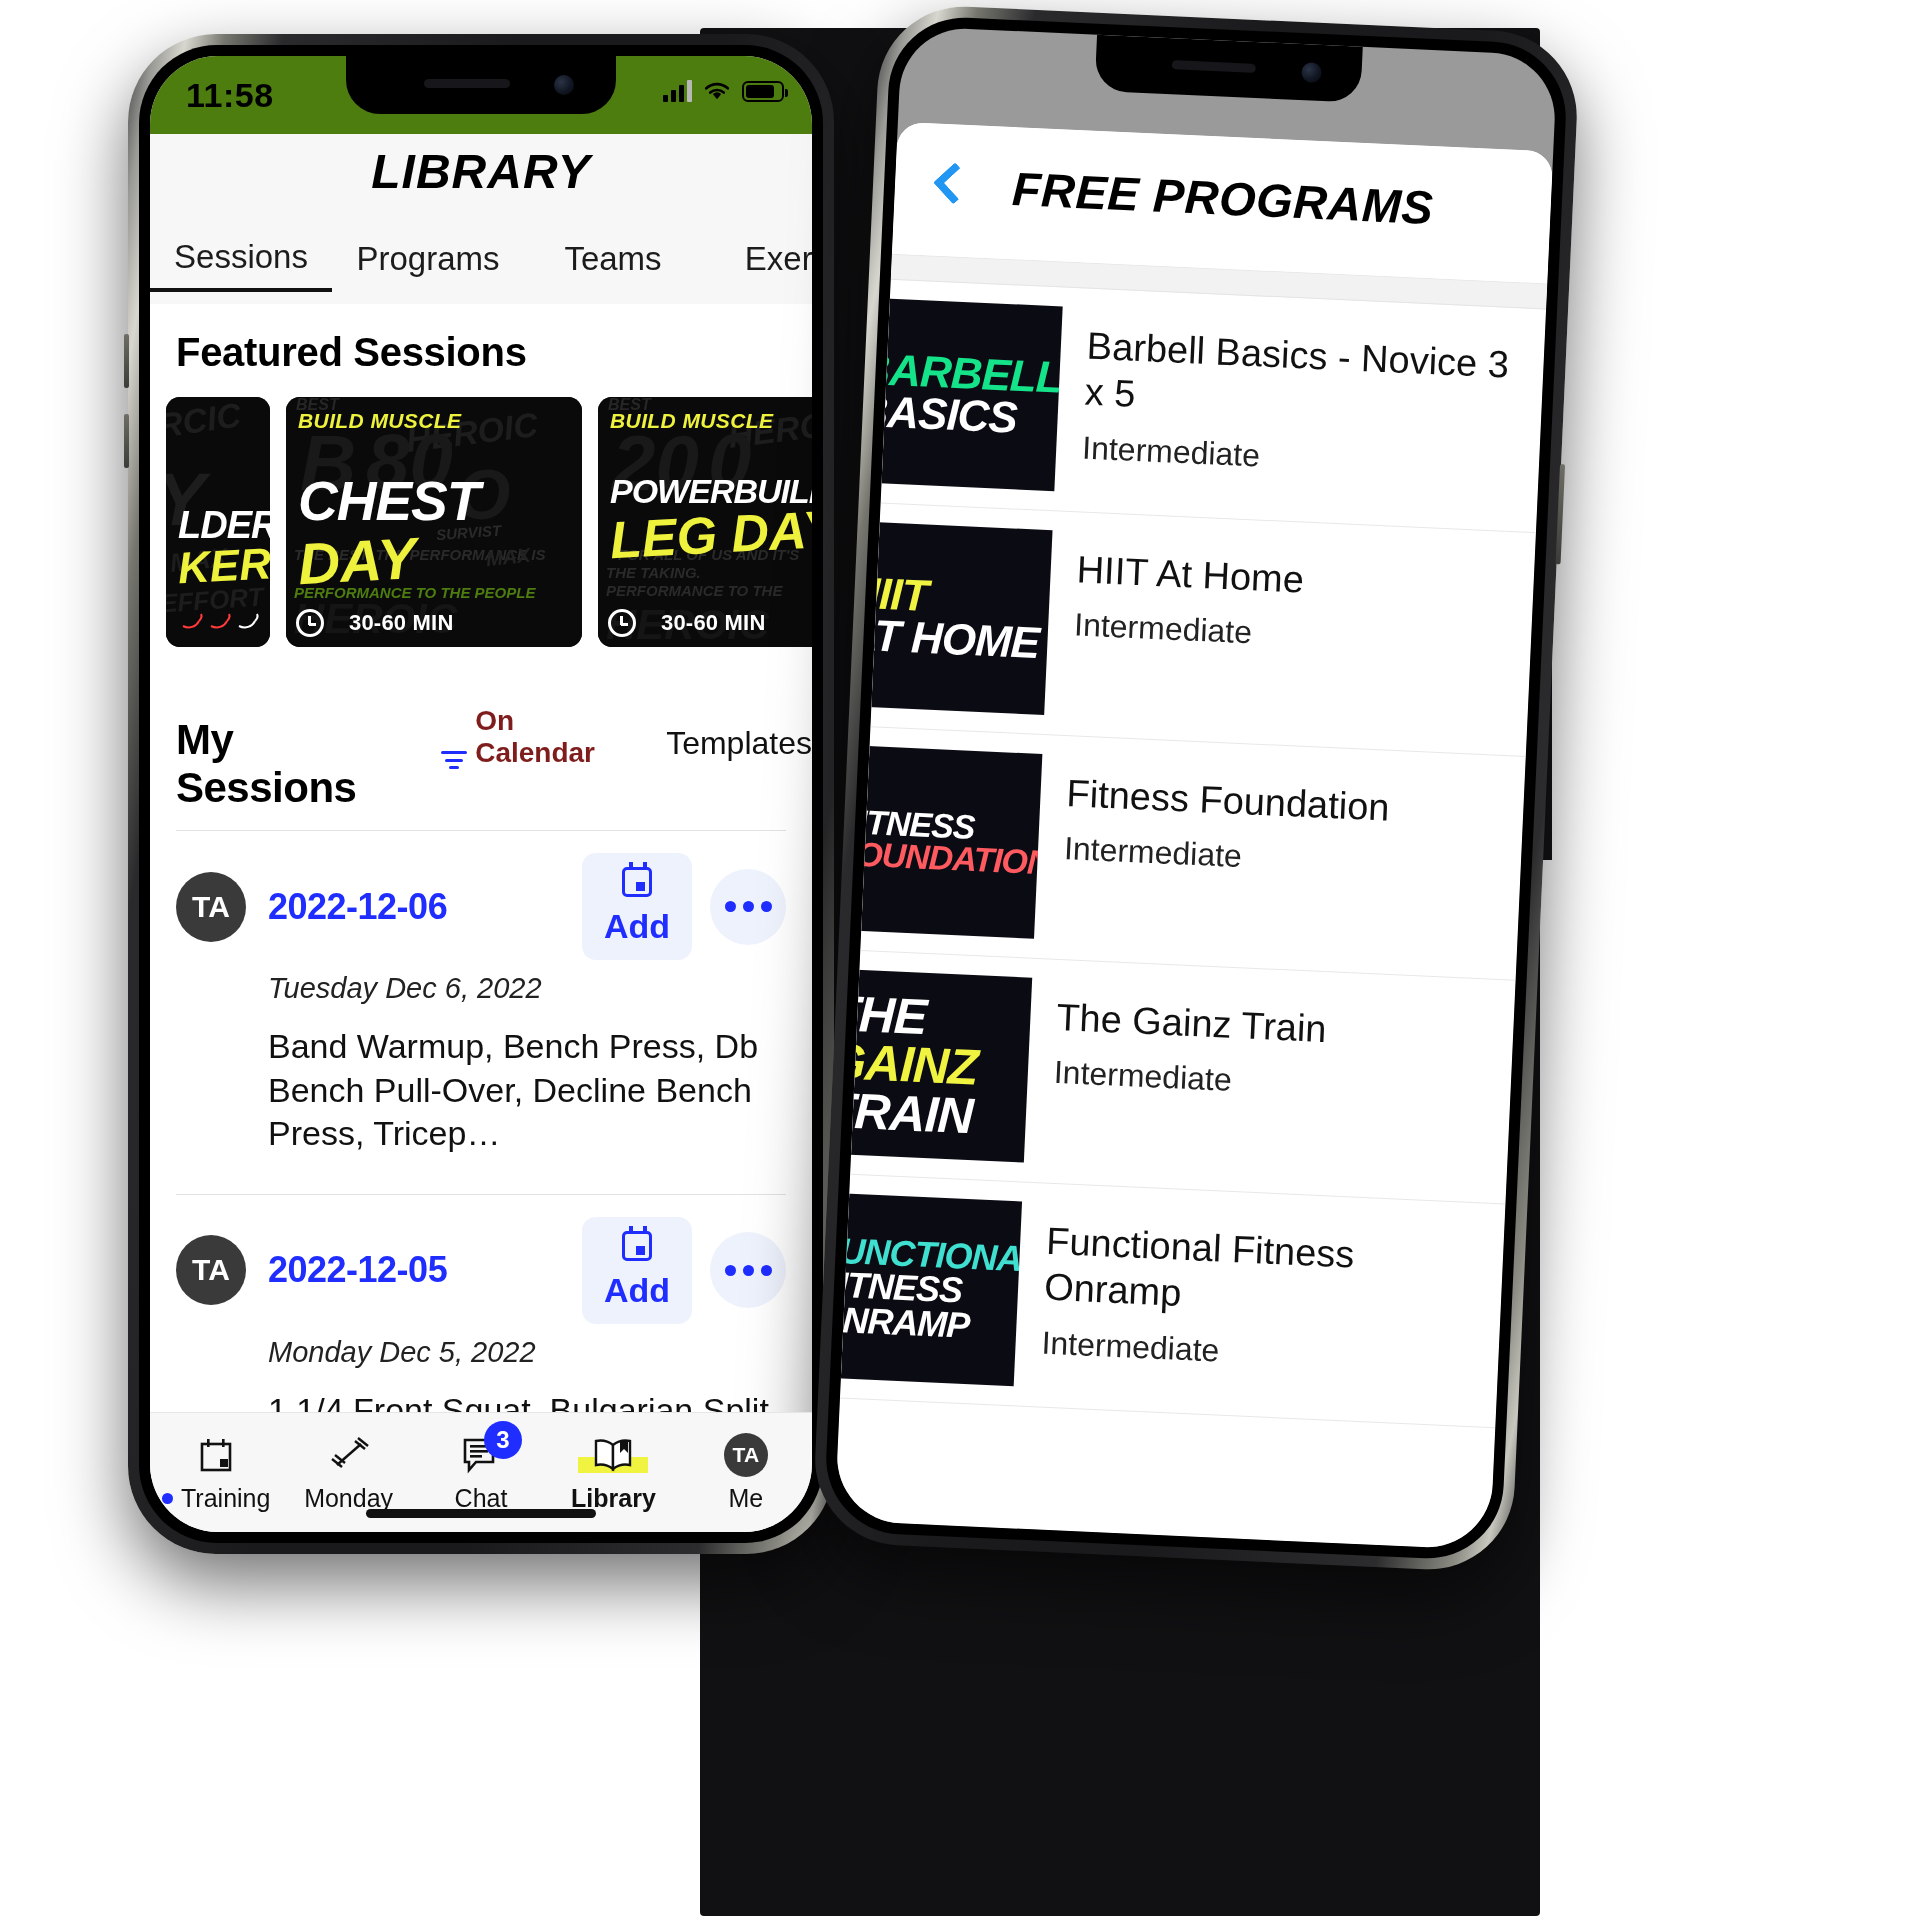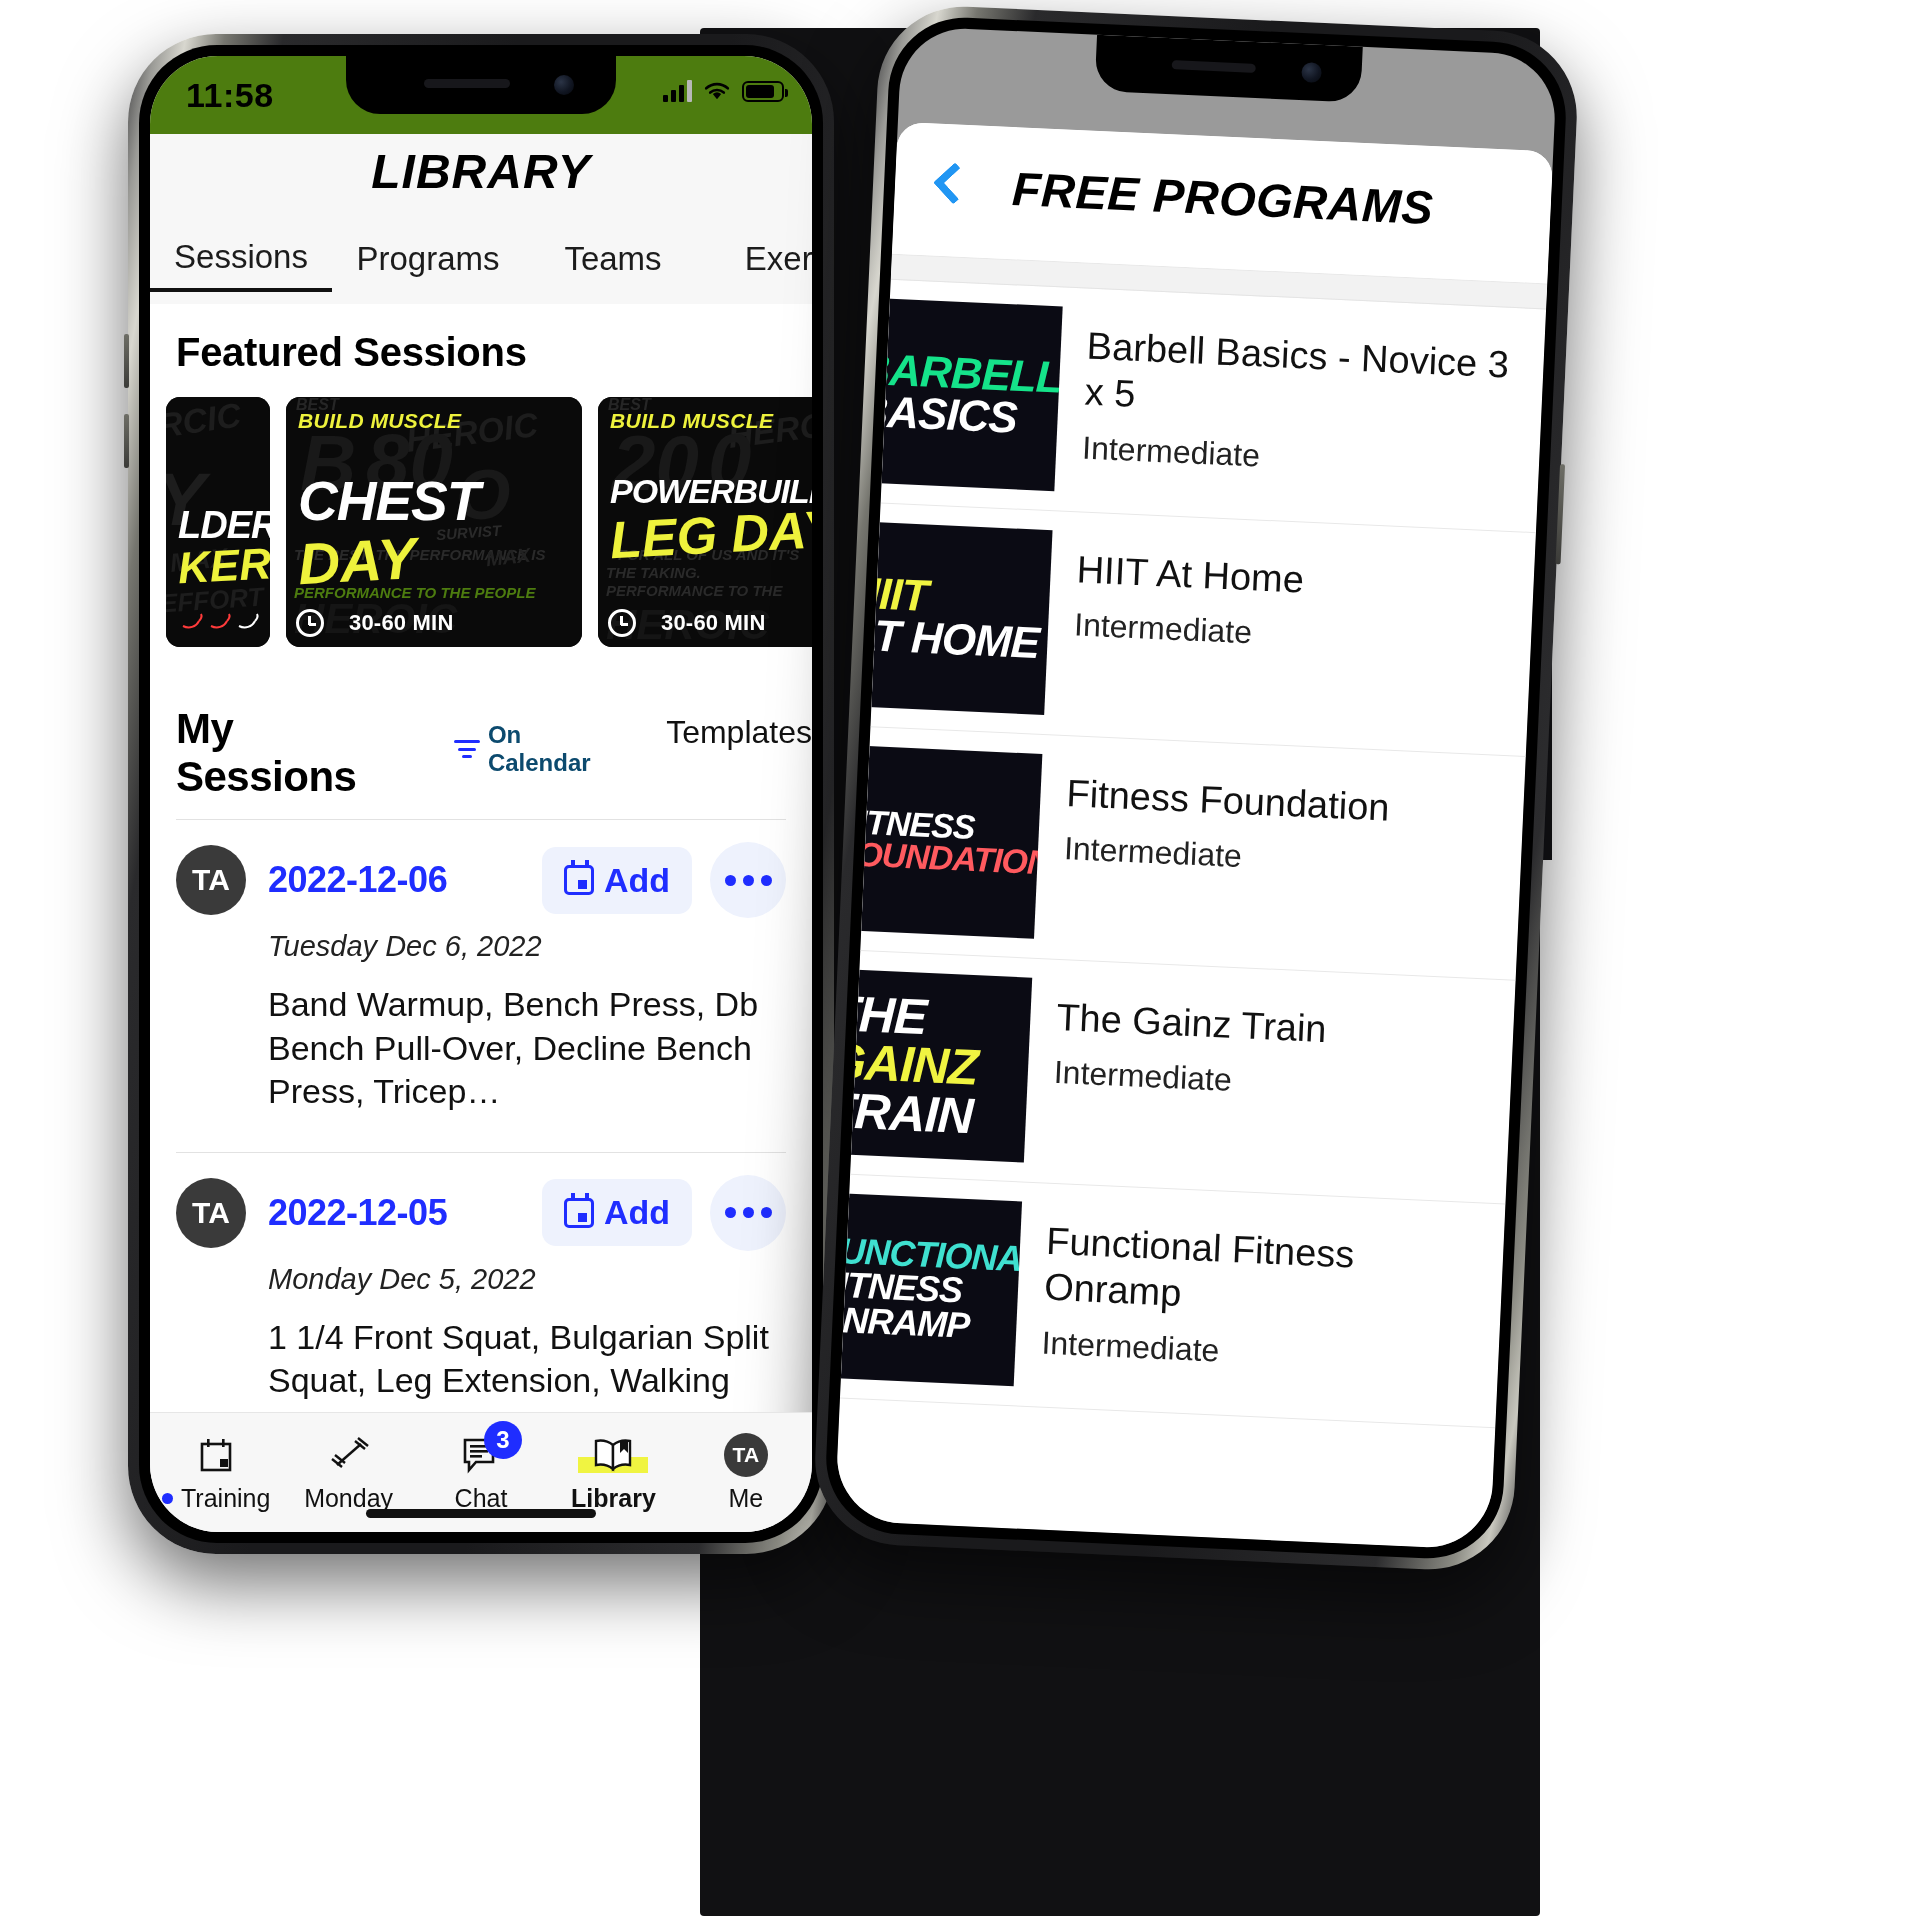--- a/index.html
+++ b/index.html
@@ -93,39 +93,39 @@
                     line-height:.95; margin-top:2px; transform: rotate(-3deg); }
   .card-meta { position:absolute; left: 10px; bottom: 10px; display:flex; align-items:center; gap:25px; z-index:4; }
   .clock-ic { width: 28px; height:28px; border:3px solid #fff; border-radius:50%; position:relative; }
   .clock-ic::before{content:"";position:absolute;left:9px;top:4px;width:3px;height:9px;background:#fff;}
   .clock-ic::after{content:"";position:absolute;left:10px;top:11px;width:7px;height:3px;background:#fff;}
   .card-meta .mtxt { color:#fff; font-size: 22px; font-weight: 800; letter-spacing:.2px; }
   .chilis { position:absolute; right: 8px; bottom: 16px; display:flex; gap:2px; z-index:4; font-size:26px; }
 
   .my-head-row { display:flex; align-items:baseline; margin: 58px 0 0 26px; }
   .my-head { font-size: 42px; font-weight: 800; color:#000; letter-spacing:-.5px; }
-  .filter-link { display:flex; align-items:center; gap:8px; margin-left: 38px;
-                 color:#0c4a6e; font-size: 24px; font-weight: 700; }
+  .filter-link { display:flex; align-items:flex-end; gap:8px; margin-left: 38px;
+                 color:#7f1d1d; font-size: 28px; font-weight: 700; }
   .filter-ic { width: 26px; height:18px; display:flex; flex-direction:column; justify-content:space-between; }
   .filter-ic i{display:block;height:3px;background:#1f2dff;border-radius:2px;}
   .filter-ic i:nth-child(1){width:26px}.filter-ic i:nth-child(2){width:18px;margin-left:4px}
   .filter-ic i:nth-child(3){width:10px;margin-left:8px}
   .tmpl-link { margin-left: 42px; color:#111; font-size: 32px; }
 
   .divider { height:1px; background:#e2e2e2; margin: 18px 26px 0 26px; }
 
   .sess-row { padding: 22px 26px 20px 26px; position:relative; }
   .sr-top { display:flex; align-items:center; }
   .avatar { width: 70px; height:70px; border-radius:50%; background:#3a3a3a; color:#fff;
             display:flex; align-items:center; justify-content:center; font-size: 30px; font-weight:700;
             flex:0 0 auto; }
   .sr-date { margin-left: 22px; color:#1f2dff; font-size: 36px; font-weight: 800; letter-spacing:-.5px; }
   .sr-actions { margin-left:auto; display:flex; align-items:center; gap: 18px; }
   .add-btn { display:flex; align-items:center; gap:10px; background:#eef2fd; border-radius: 14px;
-             padding: 14px 22px; }
+             padding: 14px 22px; flex-direction: column; }
   .cal-ic { width: 30px; height:30px; border:3px solid #1f2dff; border-radius:5px; position:relative; }
   .cal-ic::before{content:"";position:absolute;left:4px;top:-8px;width:4px;height:8px;background:#1f2dff;
                   box-shadow: 14px 0 0 #1f2dff;}
   .cal-ic i{position:absolute;right:4px;bottom:3px;width:9px;height:9px;background:#1f2dff;}
   .add-btn .lbl { color:#1f2dff; font-size: 34px; font-weight: 800; }
   .dots-btn { width: 76px; height:76px; border-radius:50%; background:#eef2fd;
               display:flex; align-items:center; justify-content:center; gap:7px; }
   .dots-btn i { width:11px; height:11px; border-radius:50%; background:#1f2dff; }
   .sr-sub { margin: 12px 0 0 92px; font-size: 29px; font-style: italic; color:#222; }
   .sr-desc { margin: 20px 0 0 92px; font-size: 34px; color:#111; line-height: 1.28; padding-right: 6px; }

